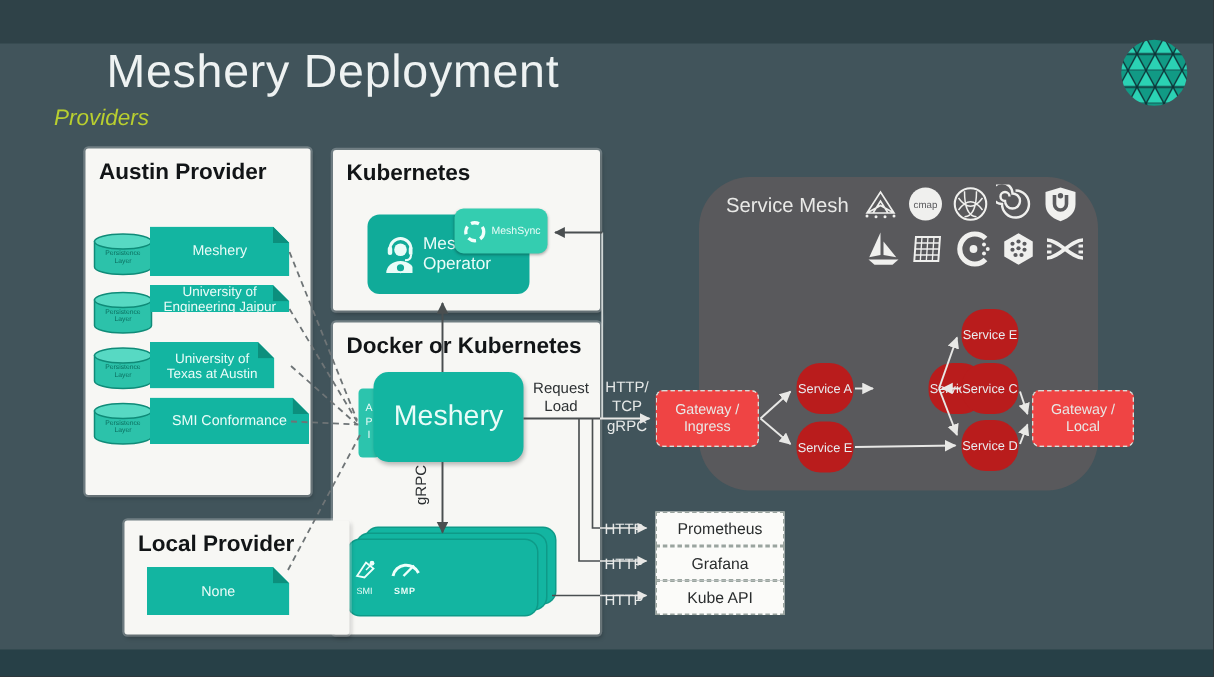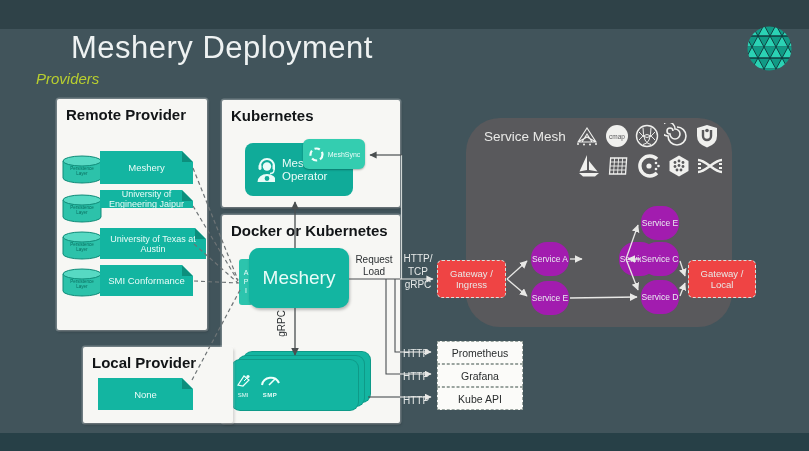--- a/index.html
+++ b/index.html
@@ -14,21 +14,21 @@
   .panel-title{font-weight:bold;font-size:15px;color:#121517;padding:7px 9px 0 9px;}
   .gbox{position:absolute;background:#13b5a1;color:#e9fcf8;display:flex;align-items:center;
         justify-content:center;text-align:center;}
   .fold{clip-path:polygon(0 0,calc(100% - 11px) 0,100% 11px,100% 100%,0 100%);}
   .fold-tri{position:absolute;top:0;right:0;width:11px;height:11px;background:#0c8f7d;
         clip-path:polygon(0 0,100% 100%,0 100%);}
   .item-label{font-size:9.5px;line-height:11px;padding:0 4px;}
   .cyl{position:absolute;width:40px;height:30px;}
   .cyl-label{position:absolute;left:3px;top:11px;width:34px;text-align:center;font-size:4.5px;
         line-height:5px;color:#0a6e5f;}
-  .svc{position:absolute;width:38px;height:34px;background:#a21caf;border-radius:16px;color:#e9edf0;
+  .svc{position:absolute;width:38px;height:34px;background:#b91c1c;border-radius:16px;color:#e9edf0;
         font-size:8.5px;display:flex;align-items:center;justify-content:center;}
   .gateway{position:absolute;width:69px;height:38px;background:#ef4444;border:1.5px dashed #d9dfda;
         border-radius:5px;color:#e8e8e6;font-size:9.5px;line-height:11px;display:flex;align-items:center;
         justify-content:center;text-align:center;box-sizing:border-box;}
   .monbox{position:absolute;width:84px;height:21px;background:#fbfbf9;border:1px dashed #9aa49f;
         color:#2a2d2e;font-size:10.5px;display:flex;align-items:center;justify-content:center;}
   .slate-label{position:absolute;color:#e6e9e8;font-size:10px;font-weight:normal;text-align:center;line-height:13px;}
   .dark-label{position:absolute;color:#2d3133;font-size:10px;text-align:center;line-height:12px;}
   .overlay{position:absolute;left:0;top:0;pointer-events:none;}
   .mesh-title{position:absolute;left:484px;top:129px;color:#e9e9e7;font-size:13.5px;}
@@ -53,21 +53,21 @@
           <polygon points="6,22 12,11 18,22" fill="#2bd2b4" stroke="#0d3337" stroke-width="0.9"></polygon>
           <polygon points="-6,22 0,11 6,22" fill="#2bd2b4" stroke="#0d3337" stroke-width="0.9"></polygon>
           <line x1="0" y1="11" x2="12" y2="11" stroke="#0d3337" stroke-width="0.9"></line>
         </pattern>
       </defs>
       <circle cx="23.5" cy="23.5" r="22" fill="url(#tri)"></circle>
     </svg>
   </div>
 
   <div class="panel" style="left:57px;top:99px;width:150px;height:231px;">
-    <div class="panel-title">Remote Provider</div>
+    <div class="panel-title">Austin Provider</div>
   </div>
 
   <div class="cyl" style="left:62px;top:155px;">
     <svg width="40" height="30">
       <path d="M1,6 v17 a19,5 0 0 0 38,0 v-17 z" fill="#2cc2aa" stroke="#0f8b78"></path>
       <ellipse cx="20" cy="6" rx="19" ry="5" fill="#57d9c3" stroke="#0f8b78"></ellipse>
     </svg>
     <span class="cyl-label">Persistence Layer</span>
   </div>
   <div class="cyl" style="left:62px;top:194px;">
@@ -93,25 +93,25 @@
   </div>
 
   <div class="gbox fold" style="left:100px;top:151px;width:93px;height:33px;">
     <span class="item-label">Meshery</span>
     <span class="fold-tri"></span>
   </div>
   <div class="gbox fold" style="left:100px;top:190px;width:93px;height:18px;">
     <span class="item-label" style="font-size:9px;line-height:10px;">University of Engineering Jaipur</span>
     <span class="fold-tri"></span>
   </div>
-  <div class="gbox fold" style="left:100px;top:228px;width:106px;height:31px;">
+  <div class="gbox fold" style="left:100px;top:228px;width:83px;height:31px;">
     <span class="item-label" style="font-size:9px;line-height:10px;">University of Texas at Austin</span>
     <span class="fold-tri"></span>
   </div>
-  <div class="gbox fold" style="left:100px;top:265px;width:93px;height:31px;">
+  <div class="gbox fold" style="left:100px;top:265px;width:106px;height:31px;">
     <span class="item-label">SMI Conformance</span>
     <span class="fold-tri"></span>
   </div>
 
   <div class="panel" style="left:222px;top:100px;width:178px;height:107px;">
     <div class="panel-title">Kubernetes</div>
   </div>
   <div class="gbox" style="left:245px;top:143px;width:108px;height:53px;border-radius:8px;background:#10ab99;justify-content:flex-start;">
     <svg width="30" height="30" style="margin-left:7px;">
       <path d="M8,11 a7,7 0 0 1 14,0" stroke="#eafcf8" stroke-width="2" fill="none"></path>

